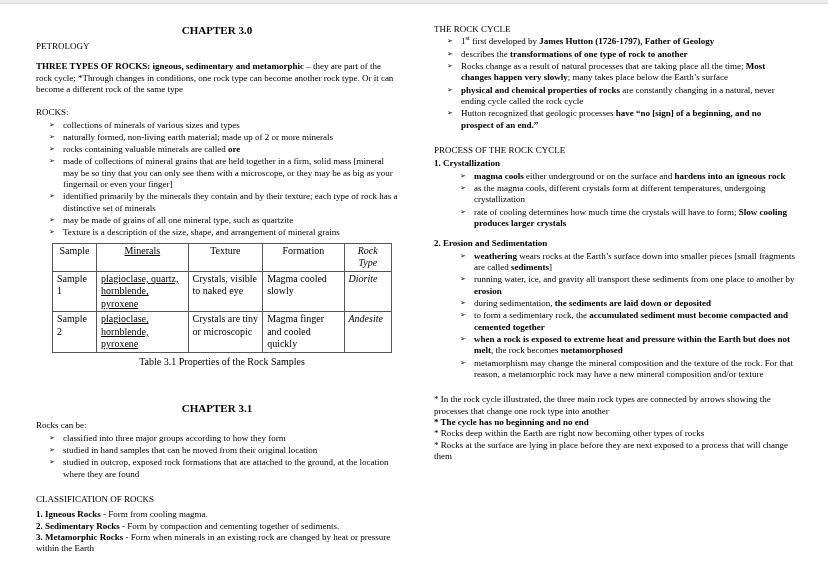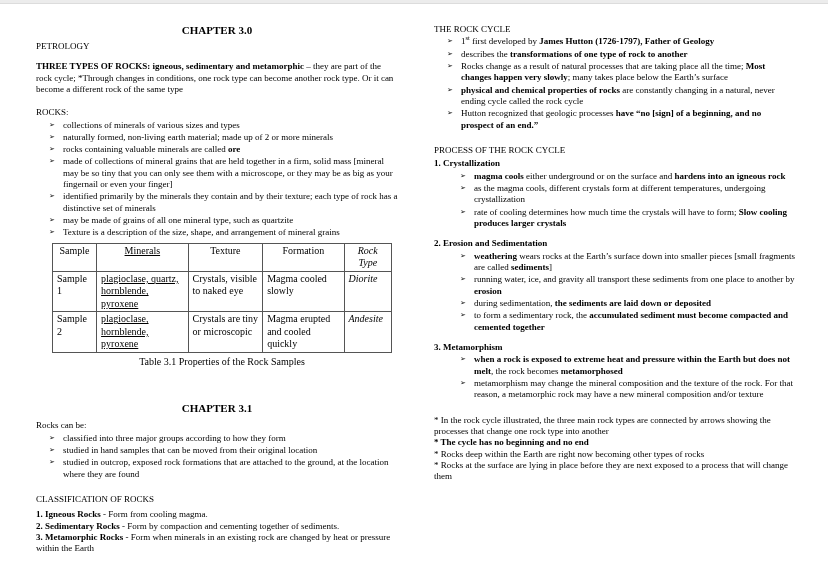--- a/index.html
+++ b/index.html
@@ -99,21 +99,21 @@
             <td>Sample 1</td>
             <td>plagioclase, quartz, hornblende, pyroxene</td>
             <td>Crystals, visible to naked eye</td>
             <td>Magma cooled slowly</td>
             <td>Diorite</td>
           </tr>
           <tr>
             <td>Sample 2</td>
             <td>plagioclase, hornblende, pyroxene</td>
             <td>Crystals are tiny or microscopic</td>
-            <td>Magma erupted and cooled quickly</td>
+            <td>Magma finger and cooled quickly</td>
             <td>Andesite</td>
           </tr>
         </tbody>
       </table>
       <div class="b-caption">Table 3.1 Properties of the Rock Samples</div>
       <div class="b-chapter mt-lg">CHAPTER 3.1</div>
       <div class="b-heading mt-xs">Rocks can be:</div>
       <div class="b-list indent1">
         <div class="li">
           <span class="marker">➢</span>
@@ -185,21 +185,20 @@
         </div>
         <div class="li">
           <span class="marker">➢</span>
           <span class="li-text"><span>during sedimentation, </span><span class="bold">the sediments are laid down or deposited</span></span>
         </div>
         <div class="li">
           <span class="marker">➢</span>
           <span class="li-text"><span>to form a sedimentary rock, the </span><span class="bold">accumulated sediment must become compacted and cemented together</span></span>
         </div>
       </div>
-      <div class="b-subheading mt-sm">3. Metamorphism</div>
       <div class="b-list indent2">
         <div class="li">
           <span class="marker">➢</span>
           <span class="li-text"><span class="bold">when a rock is exposed to extreme heat and pressure within the Earth but does not melt</span><span>, the rock becomes </span><span class="bold">metamorphosed</span></span>
         </div>
         <div class="li">
           <span class="marker">➢</span>
           <span class="li-text"><span>metamorphism may change the mineral composition and the texture of the rock. For that reason, a metamorphic rock may have a new mineral composition and/or texture</span></span>
         </div>
       </div>

